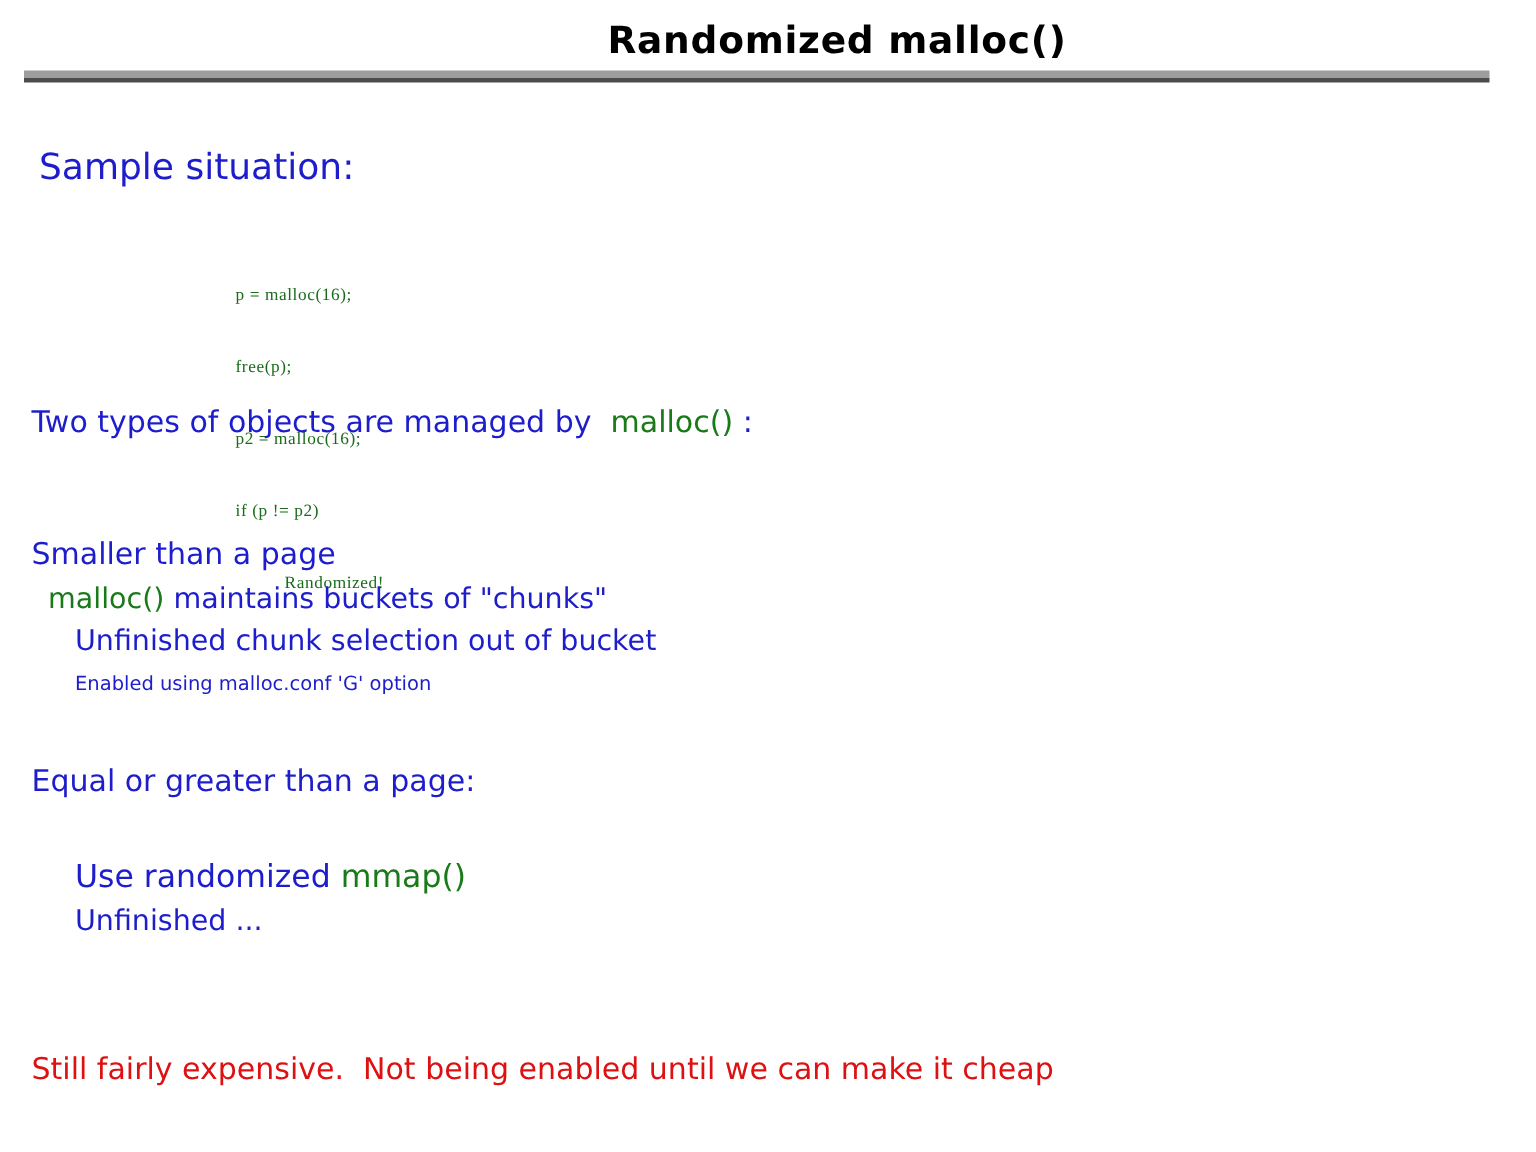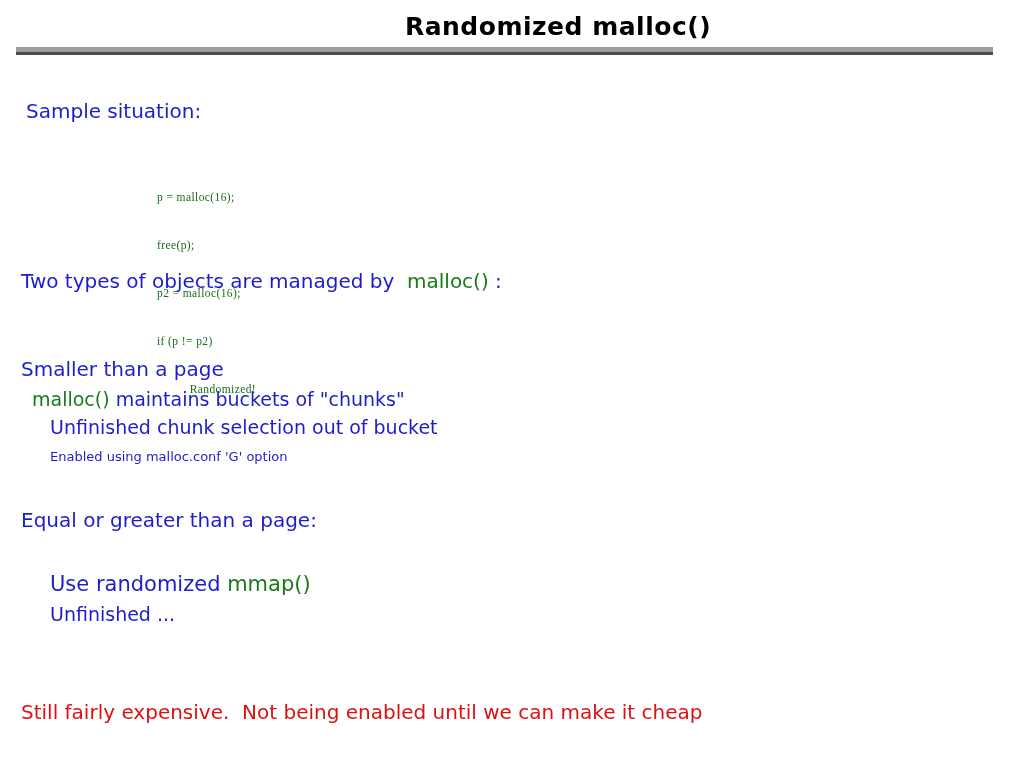--- a/index.html
+++ b/index.html
@@ -65,21 +65,21 @@
     line-height: 22px;
   }
   .line .code-ident {
     color: #1a7a1a;
   }
   .line.red {
     color: #dd1111;
   }
 
   
-  #line-sample        { left: 26px;  top: 100px; font-size: 20px; text-align: right; }
+  #line-sample        { left: 26px;  top: 100px; font-size: 24px; text-align: right; }
   #line-two-types     { left: 21px;  top: 270px; font-size: 20px; }
   #line-smaller       { left: 21px;  top: 330px; font-size: 20px; margin-top: 28px; }
   #line-buckets       { left: 32px;  top: 388px; font-size: 19px; }
   #line-randomize     { left: 50px;  top: 416px; font-size: 19px; }
   #line-enabled       { left: 50px;  top: 446px; font-size: 13px; }
   #line-equal         { left: 21px;  top: 509px; font-size: 20px; }
   #line-mmap          { left: 50px;  top: 573px; font-size: 21px; }
   #line-unfinished    { left: 50px;  top: 603px; font-size: 19px; }
   #line-expensive     { left: 21px;  top: 701px; font-size: 20px; }
 

